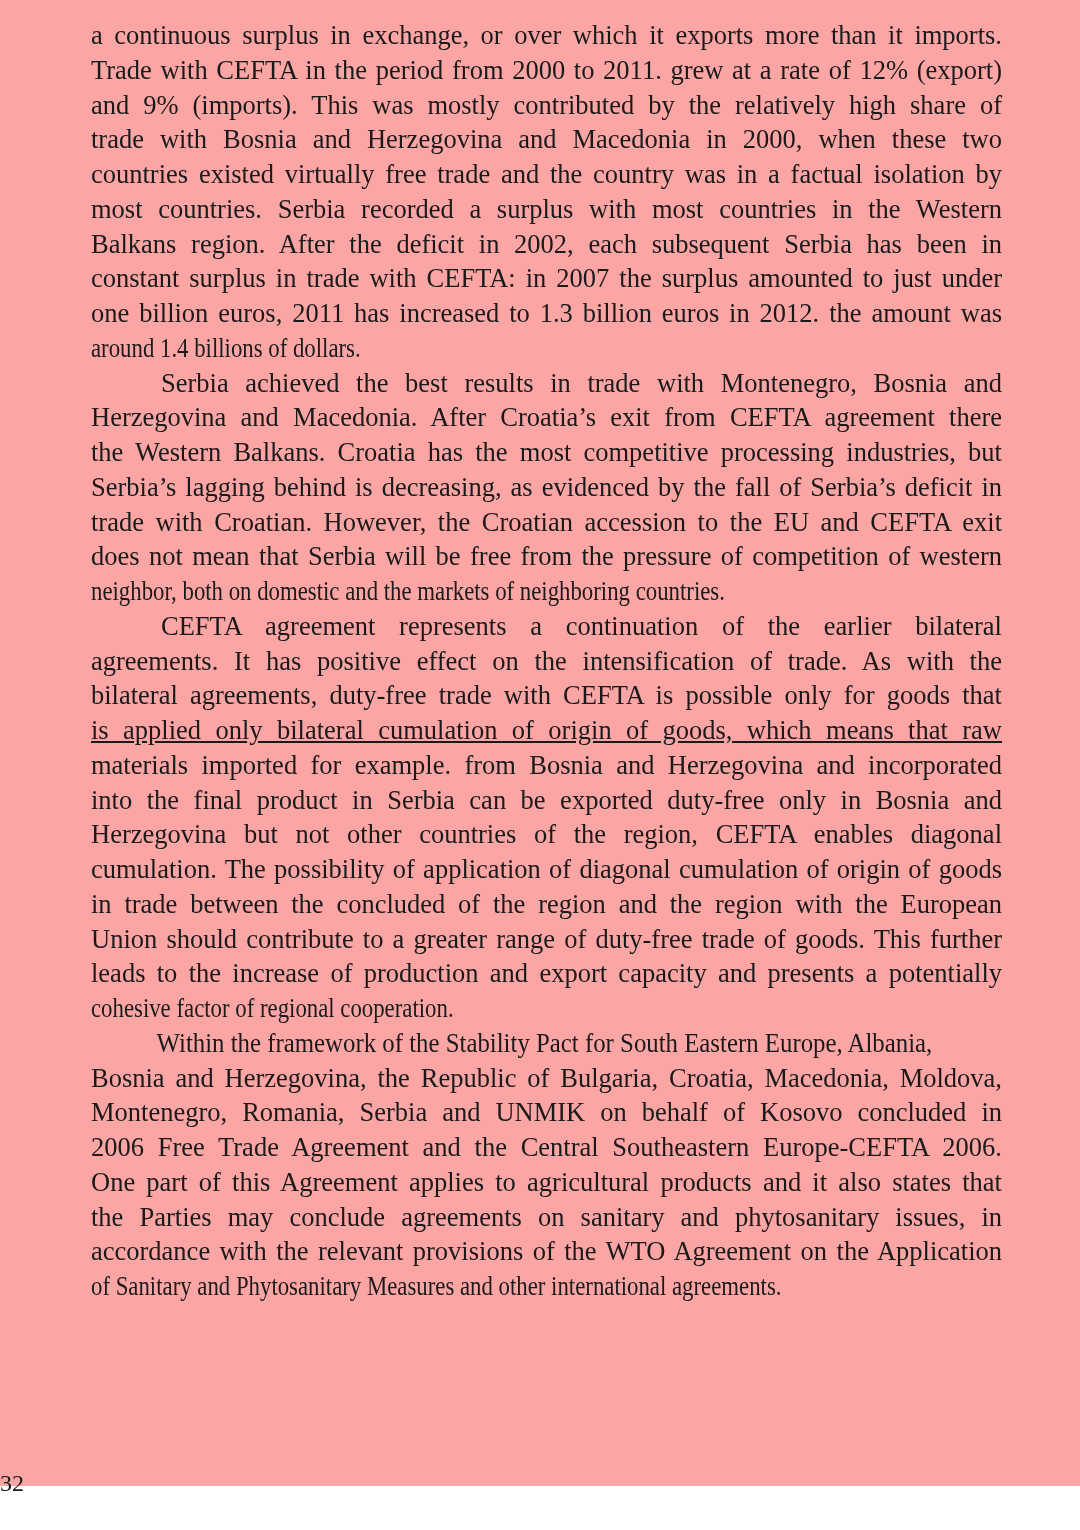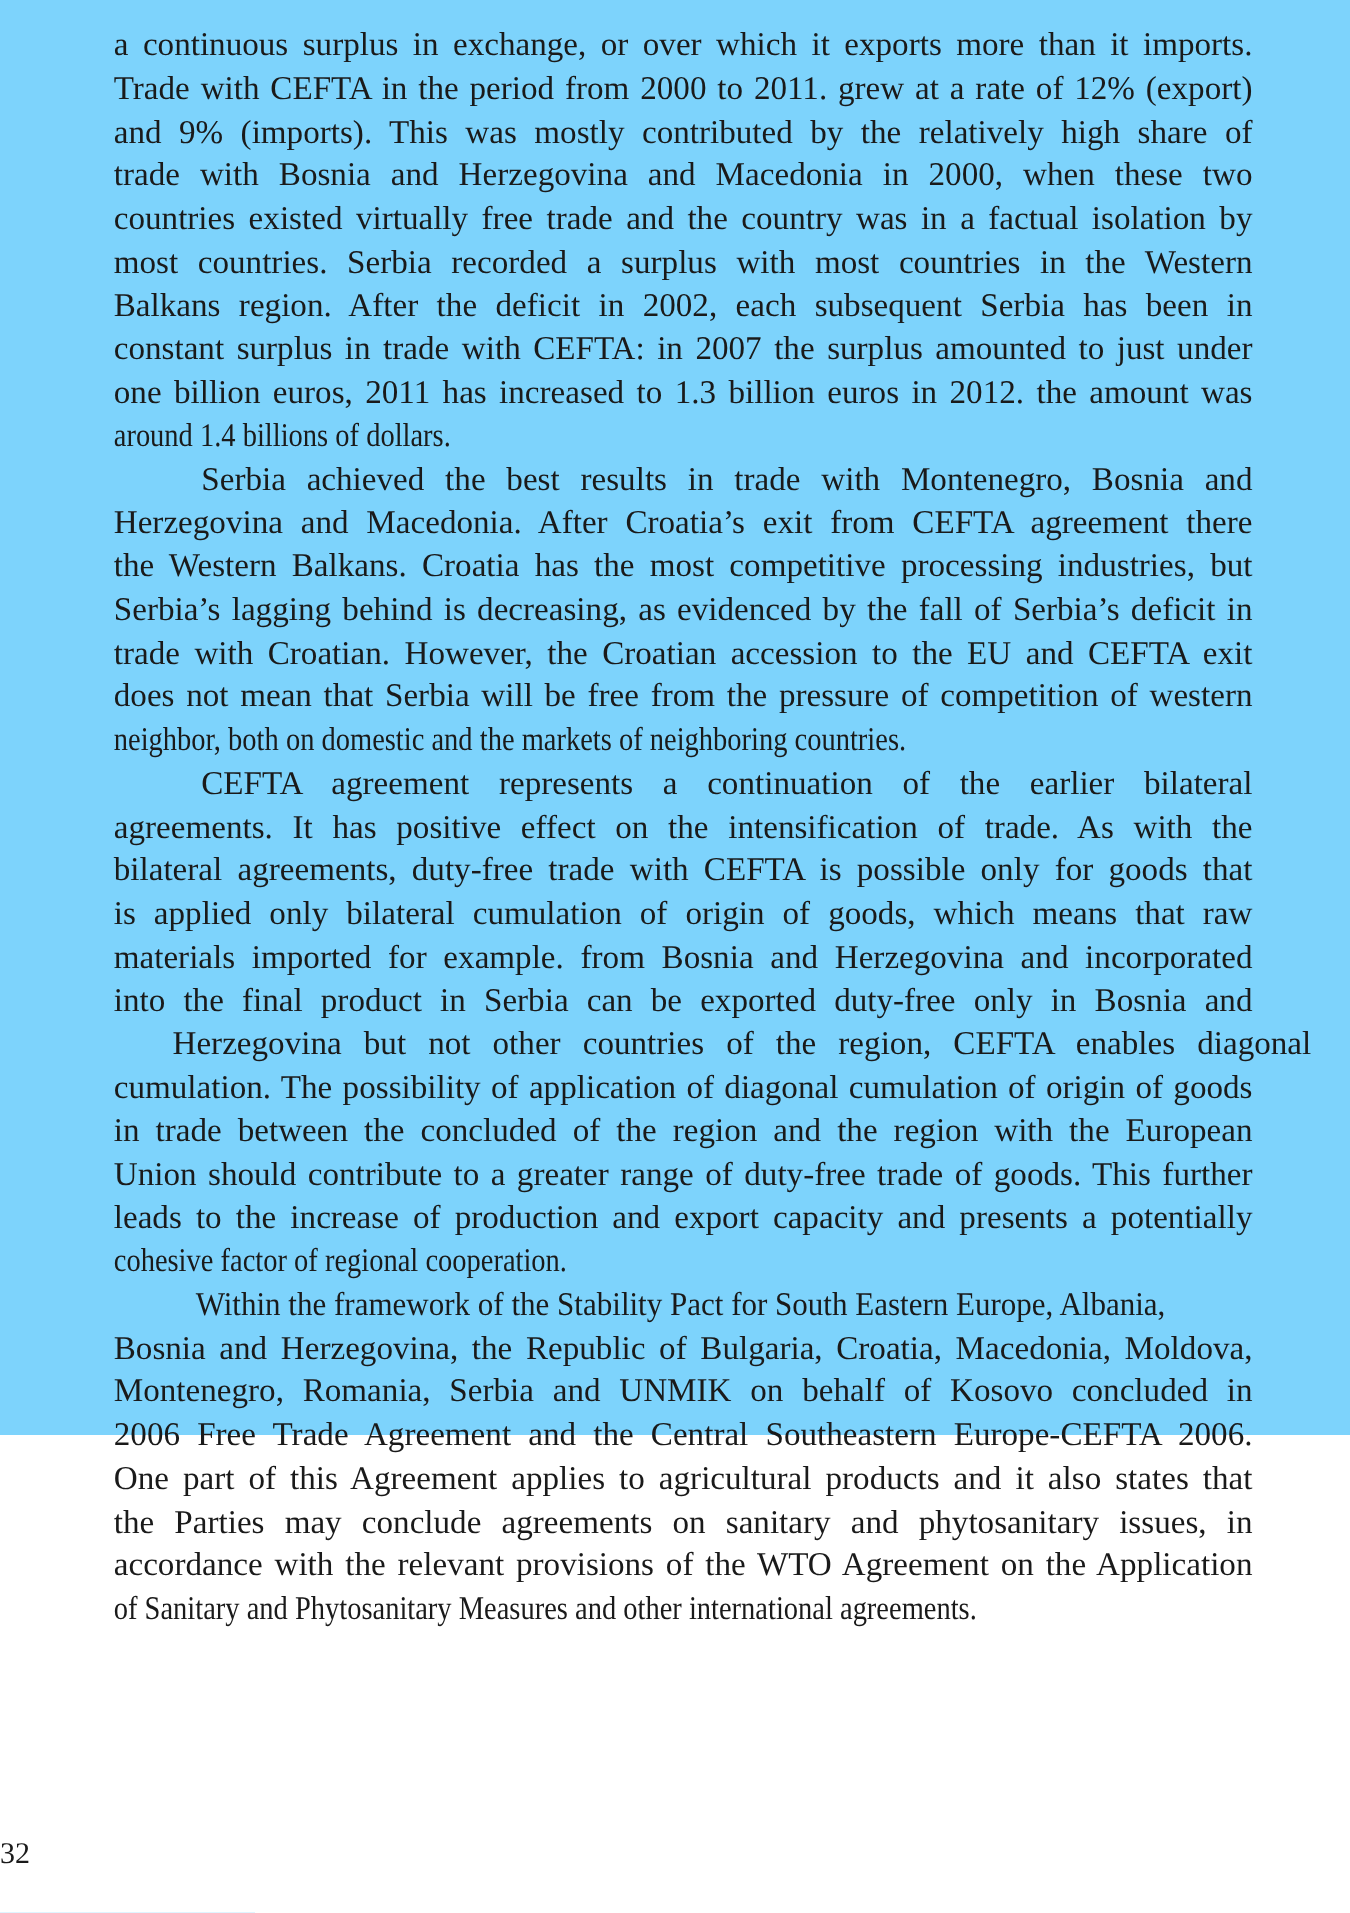--- a/index.html
+++ b/index.html
@@ -12,22 +12,22 @@
       height: 1530px;
       position: relative;
       overflow: hidden;
       font-family: "Liberation Serif", "DejaVu Serif", serif;
       color: #1a1a1a;
     }
     .page {
       position: absolute;
       left: 0; top: 0;
       width: 1080px;
-      height: 1148px;
-      background: #7dd3fc;
+      height: 1486px;
+      background: #fca5a5;
     }
     .text-block {
       position: absolute;
       left: 91px;
       top: 18px;
       width: 911px;
     }
     .line {
       height: 34.75px;
       line-height: 34.75px;
@@ -122,30 +122,30 @@
       <div class="line indent">
           <span class="line-inner" style="display: block; width: 841px; text-align: justify; text-align-last: justify;">CEFTA agreement represents a continuation of the earlier bilateral</span>
         </div>
       <div class="line">
           <span class="line-inner" style="display: block; width: 911px; text-align: justify; text-align-last: justify;">agreements. It has positive effect on the intensification of trade. As with the</span>
         </div>
       <div class="line">
           <span class="line-inner" style="display: block; width: 911px; text-align: justify; text-align-last: justify;">bilateral agreements, duty-free trade with CEFTA is possible only for goods that</span>
         </div>
       <div class="line">
-          <span class="line-inner" style="display: block; width: 911px; text-align: justify; text-align-last: justify;">is applied only bilateral cumulation of origin of goods, which means that raw</span>
+          <span class="line-inner" style="display: block; width: 911px; text-align: justify; text-align-last: justify; text-decoration: underline;">is applied only bilateral cumulation of origin of goods, which means that raw</span>
         </div>
       <div class="line">
           <span class="line-inner" style="display: block; width: 911px; text-align: justify; text-align-last: justify;">materials imported for example. from Bosnia and Herzegovina and incorporated</span>
         </div>
       <div class="line">
           <span class="line-inner" style="display: block; width: 911px; text-align: justify; text-align-last: justify;">into the final product in Serbia can be exported duty-free only in Bosnia and</span>
         </div>
       <div class="line">
-          <span class="line-inner" style="display: block; width: 911px; text-align: justify; text-align-last: justify; margin-left: 47px;">Herzegovina but not other countries of the region, CEFTA enables diagonal</span>
+          <span class="line-inner" style="display: block; width: 911px; text-align: justify; text-align-last: justify;">Herzegovina but not other countries of the region, CEFTA enables diagonal</span>
         </div>
       <div class="line">
           <span class="line-inner" style="display: block; width: 911px; text-align: justify; text-align-last: justify;">cumulation. The possibility of application of diagonal cumulation of origin of goods</span>
         </div>
       <div class="line">
           <span class="line-inner" style="display: block; width: 911px; text-align: justify; text-align-last: justify;">in trade between the concluded of the region and the region with the European</span>
         </div>
       <div class="line">
           <span class="line-inner" style="display: block; width: 911px; text-align: justify; text-align-last: justify;">Union should contribute to a greater range of duty-free trade of goods. This further</span>
         </div>

